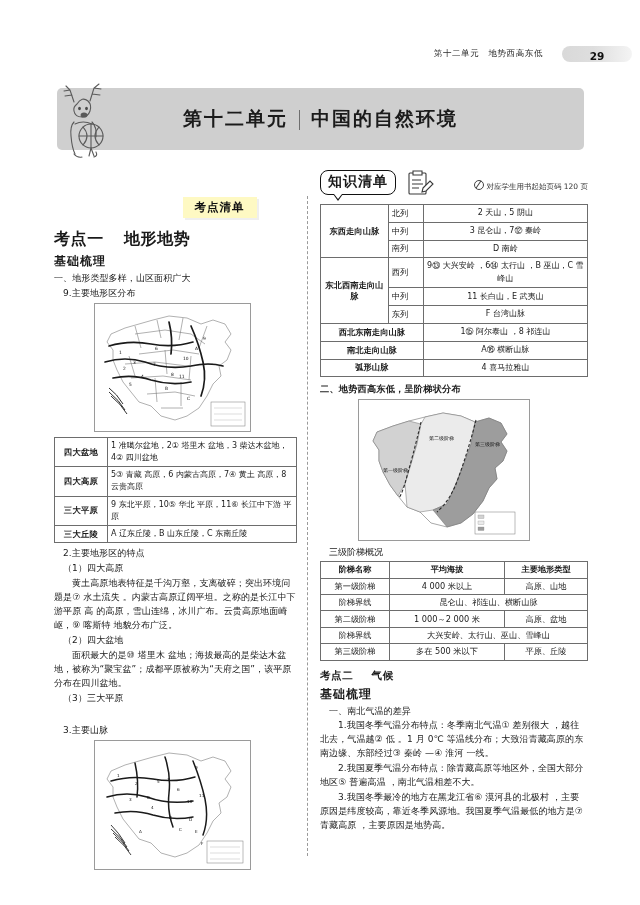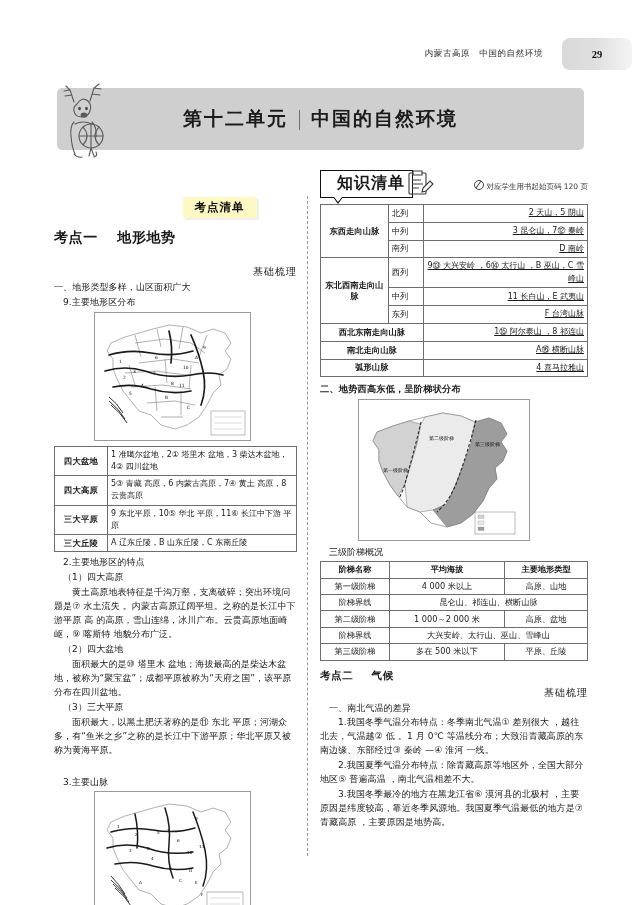--- a/index.html
+++ b/index.html
@@ -12,25 +12,24 @@
 
   
   .runhead{
     position:absolute;left:0;top:44px;width:640px;height:20px;
     display:flex;align-items:center;justify-content:flex-end;
     padding-right:8px;box-sizing:border-box;
   }
   .runhead-text{font-size:8.5px;letter-spacing:.6px;color:#2b2b2b;}
   .runhead-unit{margin-right:10px;}
   .runhead-pagewrap{
-    display:inline-flex;align-items:center;justify-content:center;
-    margin-left:9px;height:32px;min-width:58px;padding:0 6px 0 6px;
+    display:inline-flex;align-items:flex-end;justify-content:center;
+    margin-left:9px;height:16px;min-width:58px;padding:0 6px 0 6px;
     background:linear-gradient(to right,#d9d9d9 0%,#dedede 45%,#f4f4f4 100%);
     border-radius:8px;
-    font-family:Liberation Serif, serif;
   }
   .runhead-page{font-size:10.5px;font-weight:bold;color:#111;}
 
   
   .banner{
     position:absolute;left:57px;top:88px;width:527px;height:62px;
     background:#cfcfcf;border-radius:5px;
   }
   .banner-title{
     position:absolute;left:0;top:0;width:527px;height:62px;
@@ -52,35 +51,35 @@
   
   .colL{position:absolute;left:54px;top:196px;width:243px;}
   .colR{position:absolute;left:320px;top:170px;width:268px;}
 
   .tag-kaodian{
     margin:0 auto 7px 88px;display:inline-block;
     background:#fef9c3;color:#111;font-weight:bold;font-size:11.5px;
     padding:3px 12px 3px 12px;letter-spacing:1px;
     box-shadow:2px 2px 0 #efefef;
   }
-  .kd-head{font-size:14px;font-weight:bold;letter-spacing:.6px;margin:4px 0 18px 0;}
+  .kd-head{font-size:16px;font-weight:bold;letter-spacing:.6px;margin:4px 0 3px 0;}
   .kd-head .kd-n{margin-right:14px;}
-  .center-b{text-align:right;font-weight:normal;font-size:10px;margin:2px 0 2px 0;letter-spacing:1px;}
+  .center-b{text-align:left;font-weight:bold;font-size:12px;margin:2px 0 2px 0;letter-spacing:1px;}
   .p{font-size:9px;line-height:1.55;margin:0 0 1px 0;letter-spacing:.1px;}
   .p.ind1{text-indent:0;}
   .p.ind2{text-indent:9px;}
   .p.ind3{text-indent:18px;}
 
   
   .bubblewrap{position:relative;height:34px;}
   .bubble{
     position:absolute;left:0;top:0;
-    border:1.6px solid #111;border-radius:0;background:#fff;
-    font-size:16px;font-weight:bold;letter-spacing:1px;
-    padding:2px 7px 3px 16px;
+    border:1.6px solid #111;border-radius:8px;background:#fff;
+    font-size:14px;font-weight:bold;letter-spacing:1px;
+    padding:2px 7px 3px 7px;
   }
   .bubble:after{
     content:"";position:absolute;left:12px;bottom:-7px;
     width:0;height:0;border-left:5px solid transparent;
     border-right:5px solid transparent;border-top:7px solid #111;
   }
   .bubble:before{
     content:"";position:absolute;left:13px;bottom:-5px;z-index:2;
     width:0;height:0;border-left:4px solid transparent;
     border-right:4px solid transparent;border-top:5px solid #fff;
@@ -106,36 +105,36 @@
   .map2{width:170px;height:140px;margin:3px 0 5px 38px;}
 
   
   table{border-collapse:collapse;font-size:8px;width:100%;}
   table.t1,table.t2,table.t3{border:1px solid #5d5d5d;}
   table td,table th{border:.8px solid #6d6d6d;padding:2.2px 3px;vertical-align:middle;}
   .t1 td.k{width:46px;text-align:center;font-weight:bold;font-size:8.3px;letter-spacing:.3px;}
   .t1 td.v{text-align:left;line-height:1.5;}
   .t2 td.k{text-align:center;font-weight:bold;font-size:8.3px;}
   .t2 td.sub{width:28px;text-align:left;font-size:8.3px;}
-  .t2 td.v{text-align:right;line-height:1.55;text-decoration:underline;}
+  .t2 td.v{text-align:center;line-height:1.55;}
   .t3 td,.t3 th{text-align:center;font-size:8.2px;}
   .t3 th{font-weight:bold;}
   .tcap{font-size:9px;margin:5px 0 2px 9px;}
 
   .sechead{font-size:9.2px;font-weight:bold;margin:6px 0 2px 0;letter-spacing:.2px;}
   .kd2-head{font-size:10.5px;font-weight:bold;letter-spacing:.6px;margin:8px 0 3px 0;}
   .kd2-head .kd-n{margin-right:14px;}
 </style>
 </head>
 <body>
 
 <div class="page">
 
   <div class="runhead">
-    <span class="runhead-text runhead-unit">内蒙古高原　中国的自然环境</span>
+    <span class="runhead-text runhead-unit">第十二单元　地势西高东低</span>
     <span class="runhead-pagewrap">
       <span class="runhead-page">29</span>
     </span>
   </div>
 
   <div class="banner">
     <div class="banner-title">
       <span>第十二单元</span>
       <span class="banner-sep"></span>
       <span>中国的自然环境</span>
@@ -244,21 +243,20 @@
         </tr>
       </tbody>
     </table>
 
     <div class="p ind2" style="margin-top:4px;">2.主要地形区的特点</div>
     <div class="p ind2">（1）四大高原</div>
     <div class="p ind3">黄土高原地表特征是千沟万壑，支离破碎；突出环境问题是⑦ 水土流失 。内蒙古高原辽阔平坦。之称的是长江中下游平原 高 的高原，雪山连绵，冰川广布。云贵高原地面崎岖，⑨ 喀斯特 地貌分布广泛。</div>
     <div class="p ind2">（2）四大盆地</div>
     <div class="p ind3">面积最大的是⑩ 塔里木 盆地；海拔最高的是柴达木盆地，被称为“聚宝盆”；成都平原被称为“天府之国”，该平原分布在四川盆地。</div>
     <div class="p ind2">（3）三大平原</div>
-    <div class="p ind3">面积最大，以黑土肥沃著称的是⑪ 东北 平原；河湖众多，有“鱼米之乡”之称的是长江中下游平原；华北平原又被称为黄海平原。</div>
 
     <div class="p ind2" style="margin-top:18px;">3.主要山脉</div>
 
     <div class="mapbox map3">
       <svg viewBox="0 0 155 128" width="155" height="128">
         <g fill="#fff" stroke="#6f6f6f" stroke-width=".55">
           <path d="M18 46 L12 38 L16 30 L30 24 L44 20 L58 16 L74 12 L92 14 L106 20 L118 16 L130 20 L136 30 L130 38 L136 46
                    L132 56 L124 62 L126 72 L118 80 L112 92 L104 104 L92 112 L80 116 L66 112 L56 102 L44 98 L36 88 L28 78
                    L22 66 L18 56 Z"></path>
         </g>

